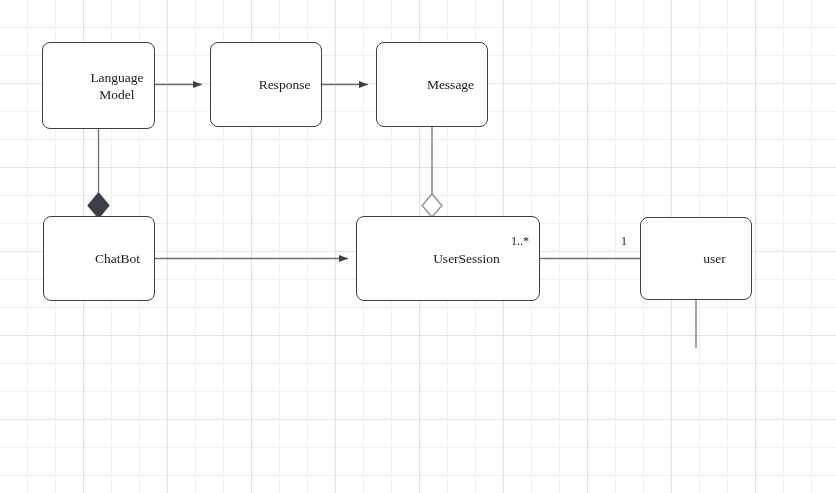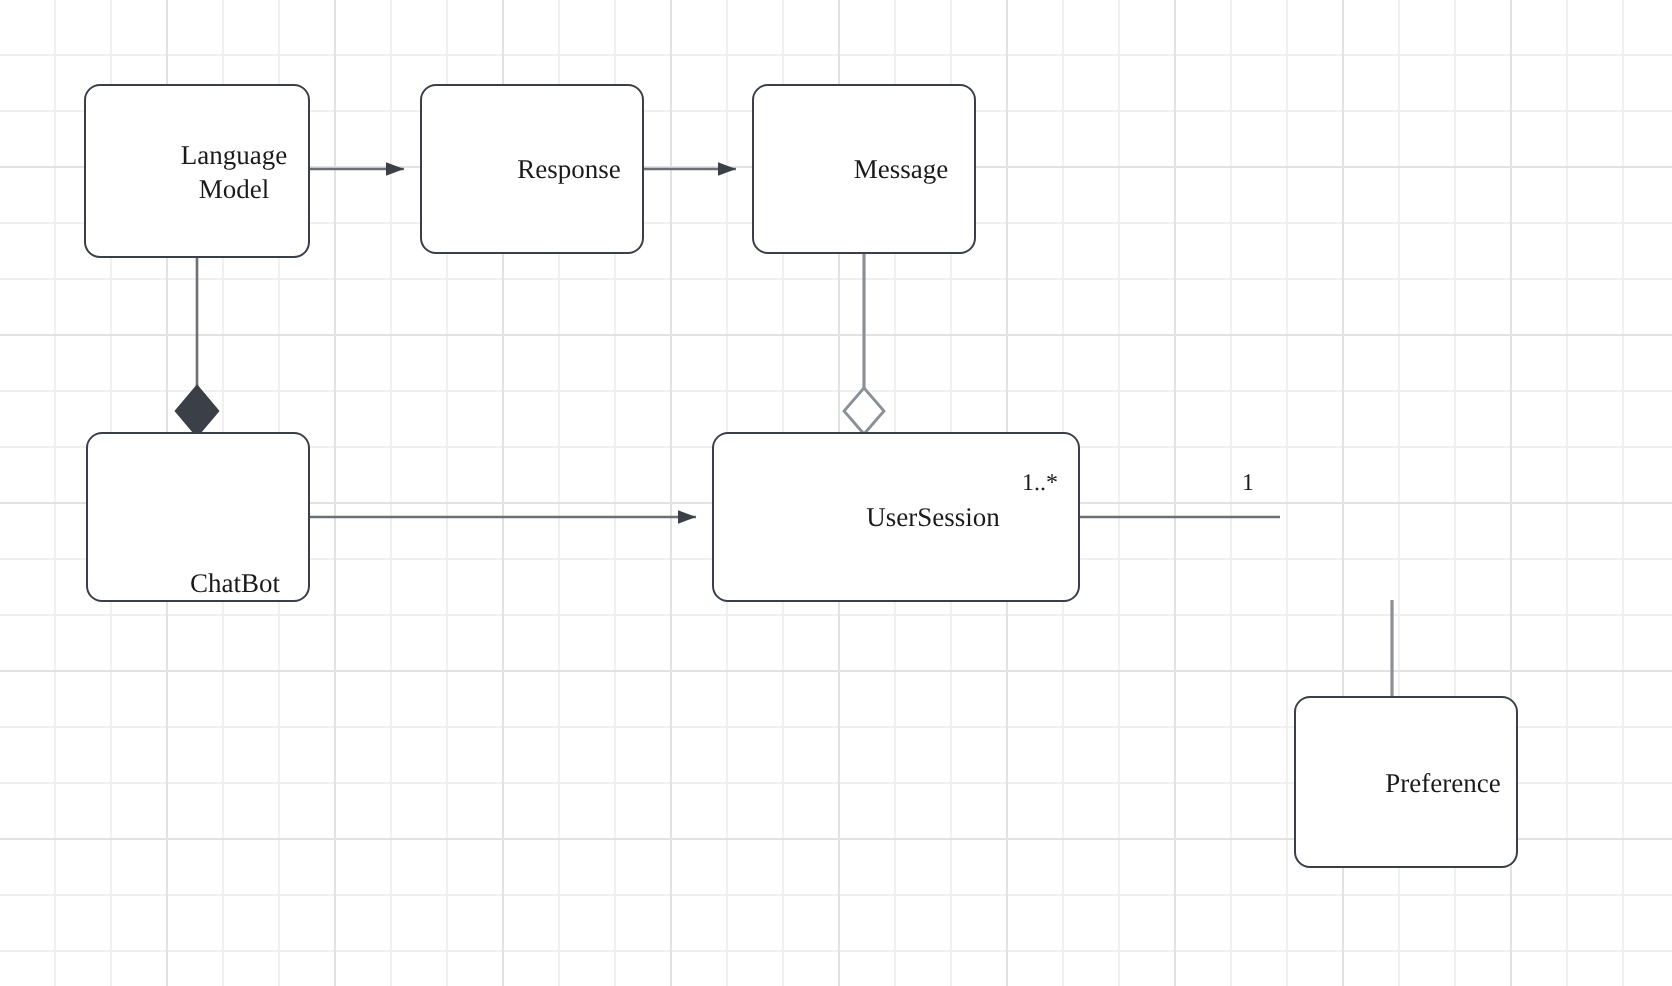--- a/index.html
+++ b/index.html
@@ -112,30 +112,30 @@
   </div>
 
   <div class="node" style="left:376px; top:42px; width:112px; height:85px;">
     <span class="node-label">Message</span>
   </div>
 
   <div class="node" style="left:210px; top:42px; width:112px; height:85px;">
     <span class="node-label">Response</span>
   </div>
 
-  <div class="node" style="left:43px; top:216px; width:112px; height:85px;align-items:flex-end;">
+  <div class="node" style="left:43px; top:216px; width:112px; height:85px;">
     <span class="node-label">ChatBot</span>
   </div>
 
   <div class="node" style="left:356px; top:216px; width:184px; height:85px;">
     <span class="node-label">UserSession</span>
   </div>
 
+  <div class="node" style="left:640px; top:217px; width:112px; height:83px;">
+    <span class="node-label">user</span>
+  </div>
 
-  <div class="node" style="left:647px; top:348px; width:112px; height:86px;">
-    <span class="node-label">Preference</span>
-  </div>
 
   <div class="mult" style="left:511px; top:234px;">1..*</div>
 
   <div class="mult" style="left:621px; top:234px;">1</div>
 
 </div>
 
 </body></html>

